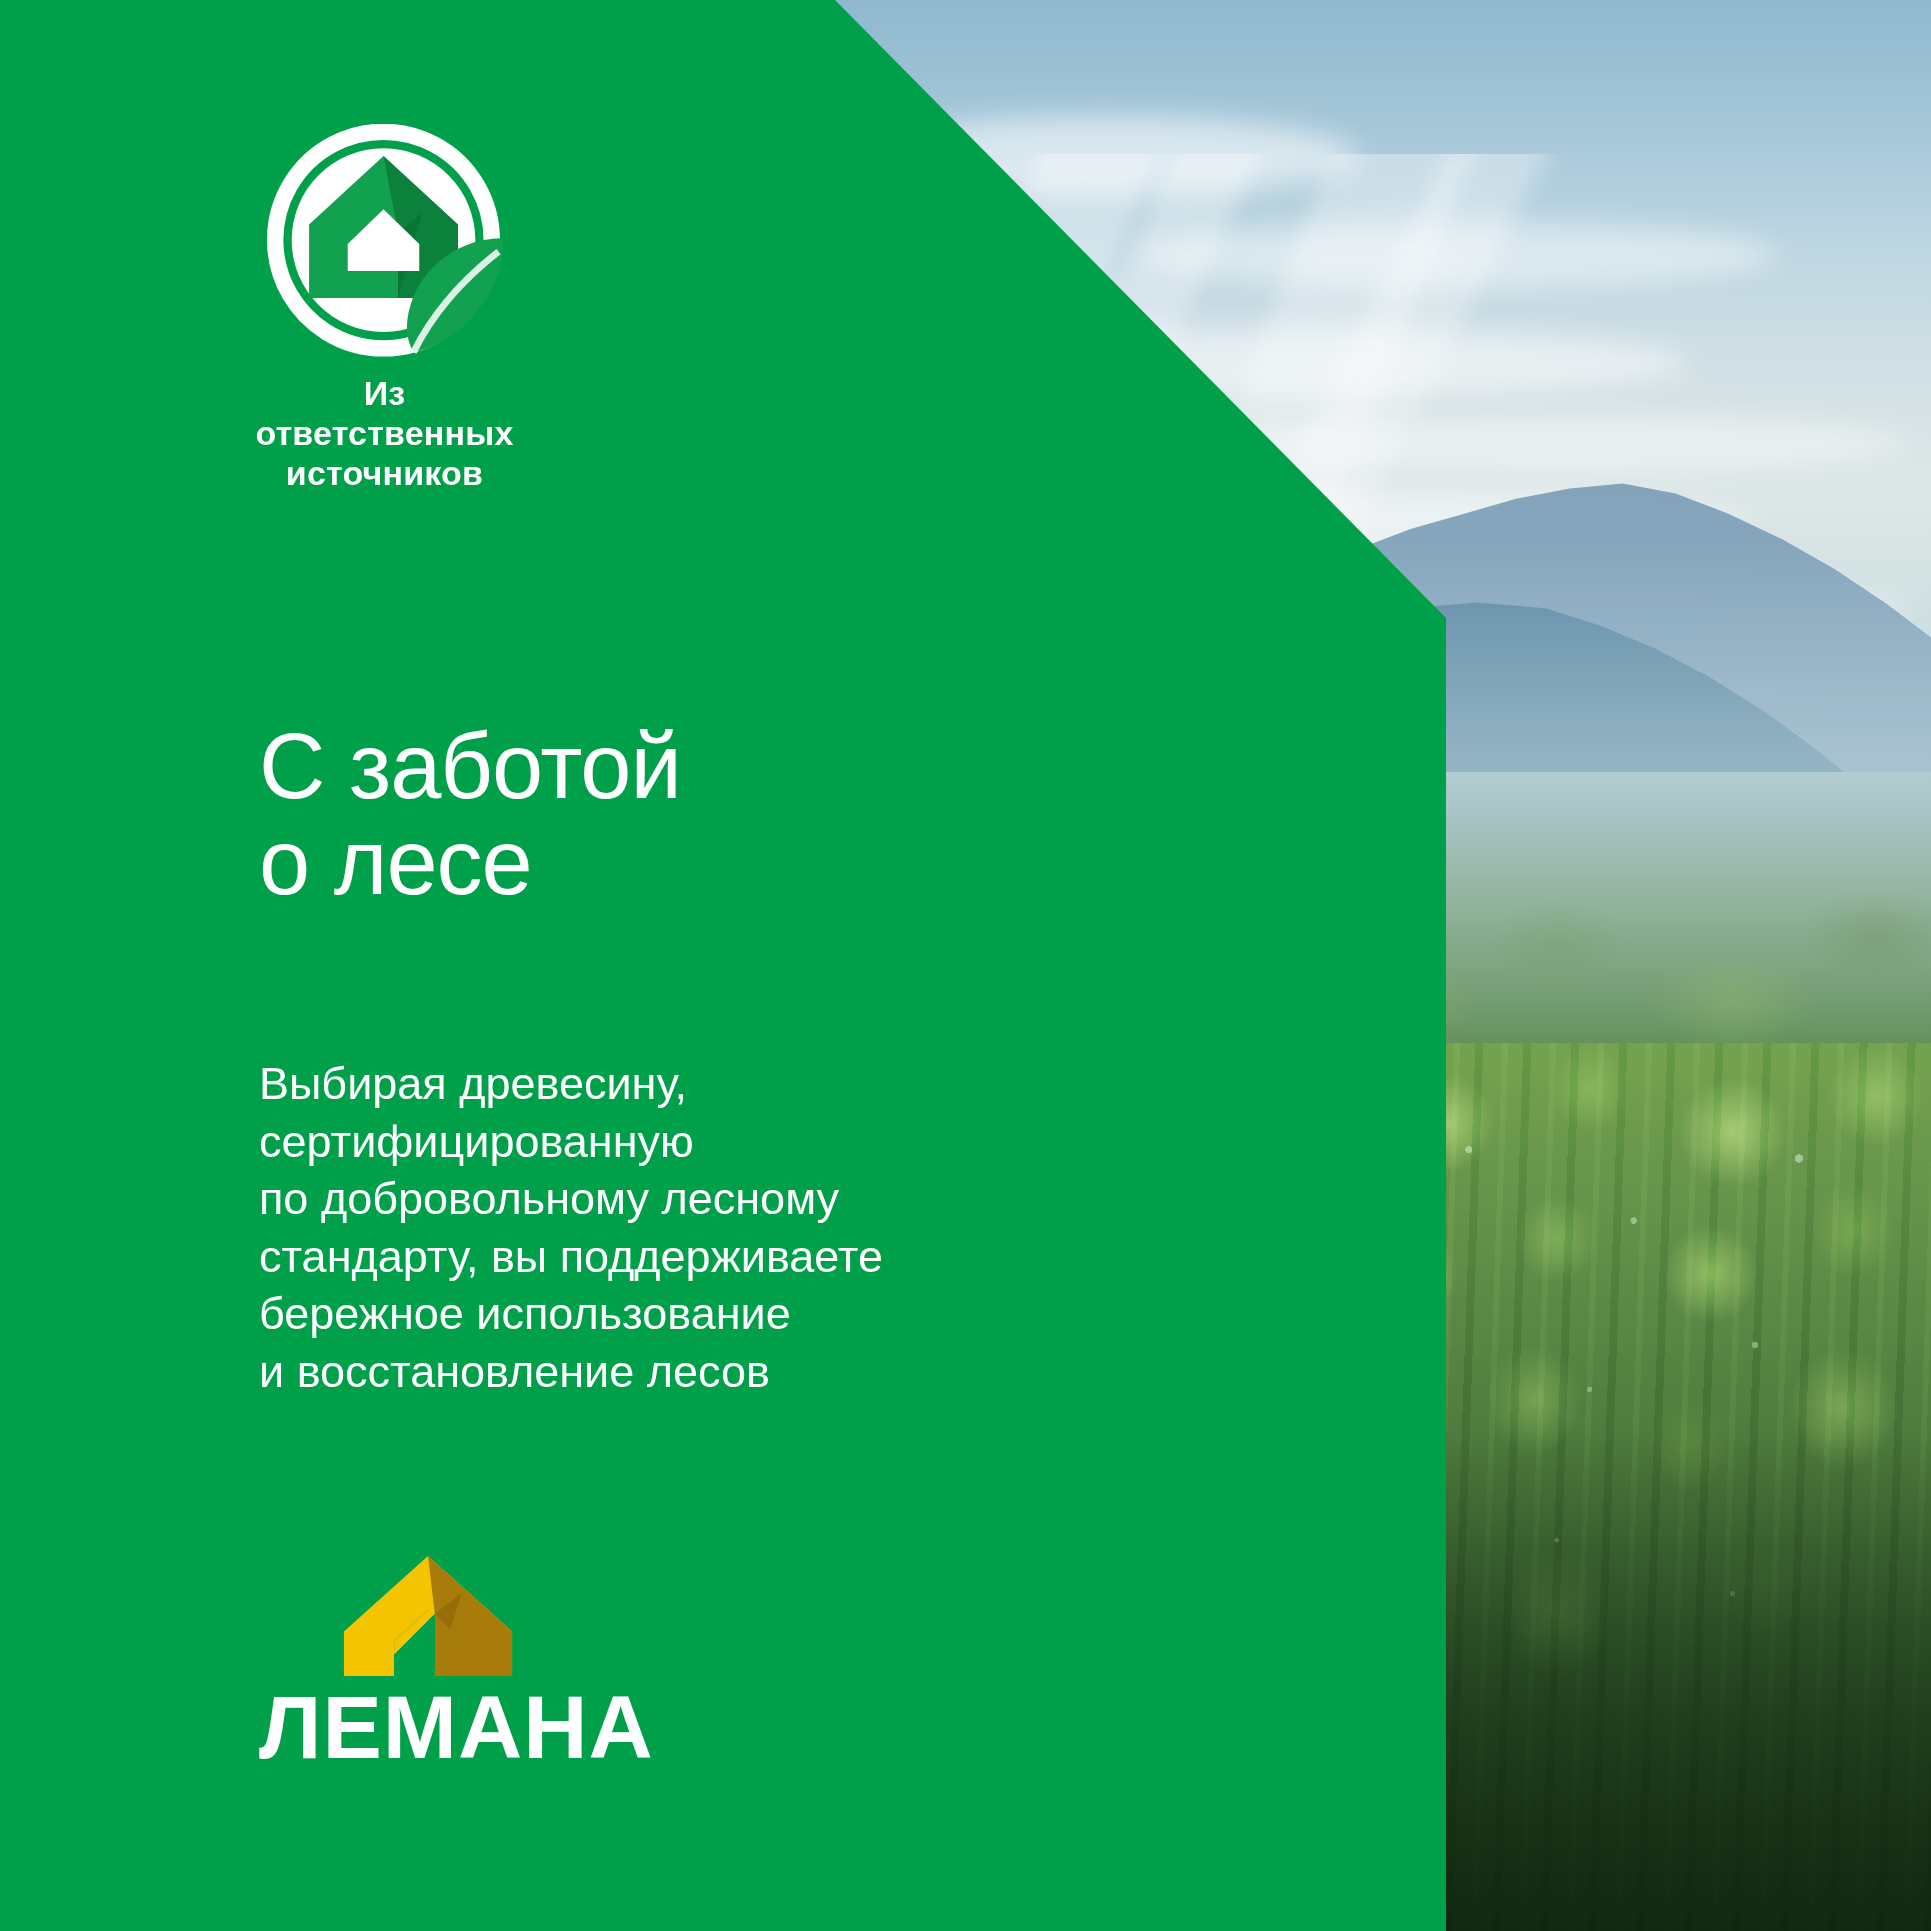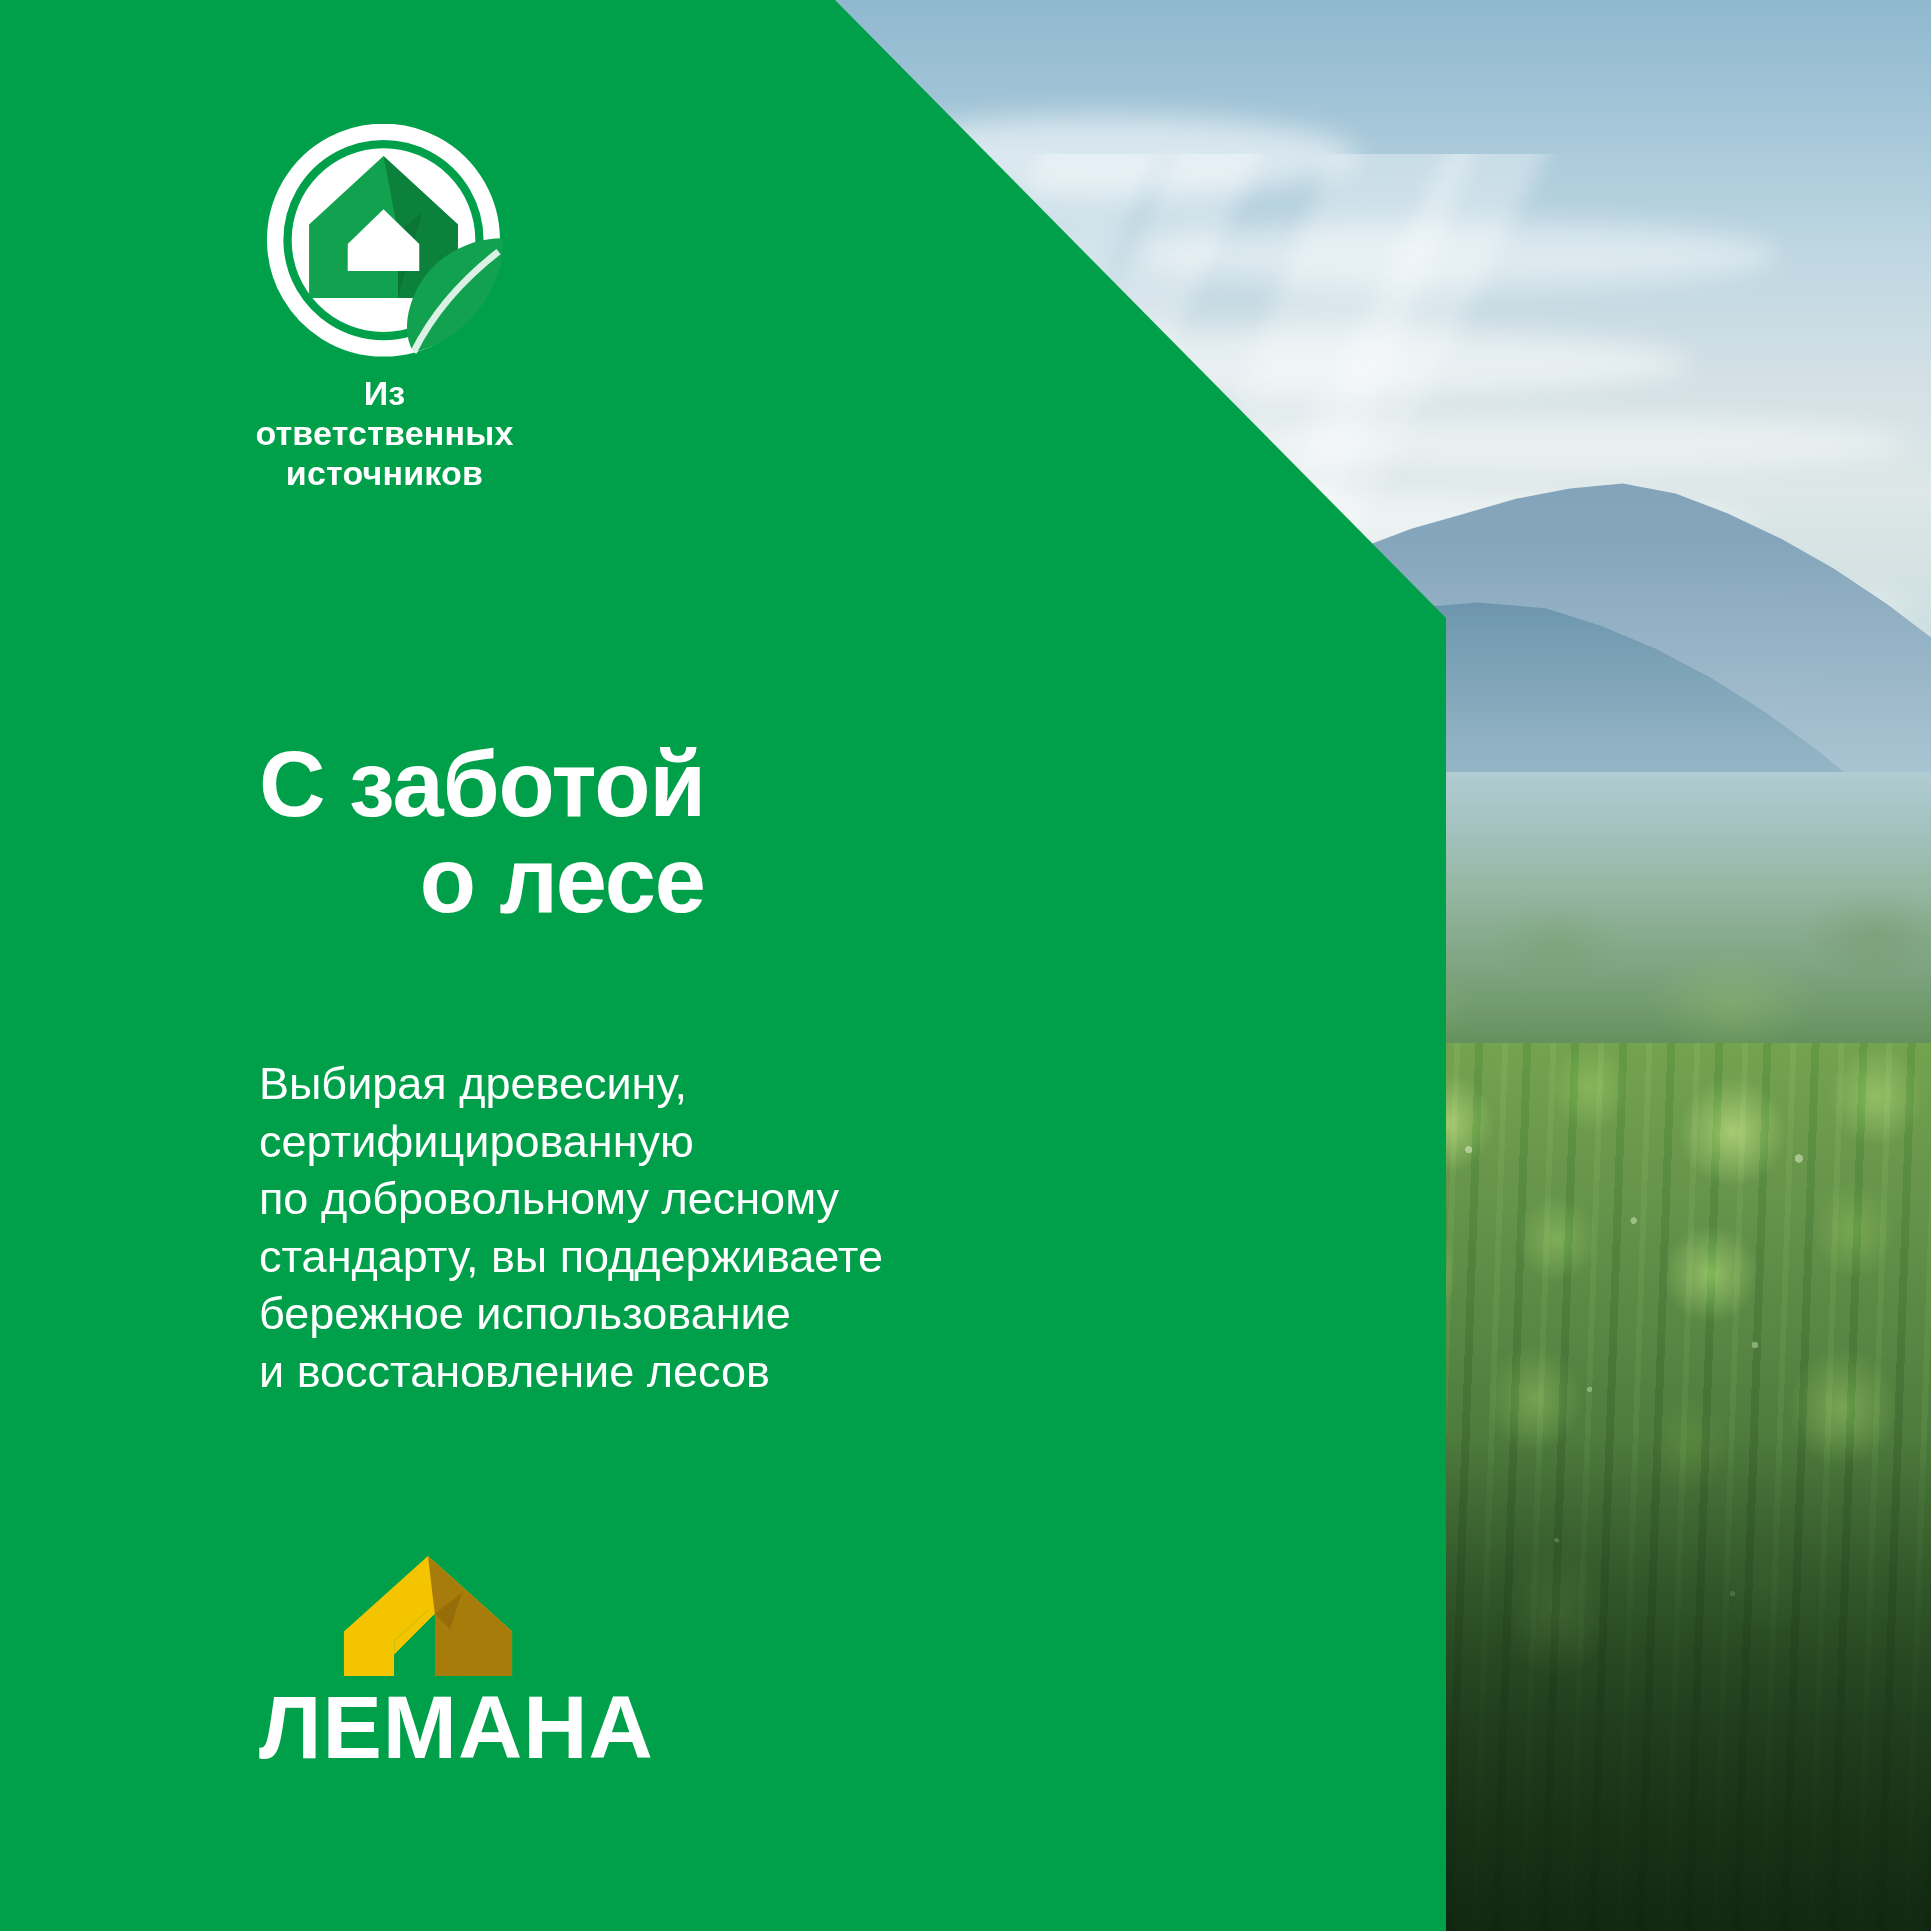--- a/index.html
+++ b/index.html
@@ -182,25 +182,24 @@
   .eco-mark{width:261px;height:237px;display:block;}
   .eco-caption{
     margin-top:11.6px;
     color:#ffffff;font-weight:bold;font-size:34px;line-height:1.18;
     letter-spacing:0.2px;text-align:center;width:290px;
     margin-left:-13.5px;
   }
 
   
   .headline{
-    position:absolute;left:259px;top:674px;
-    color:#ffffff;font-weight:bold;
+    position:absolute;left:259px;top:656px;
+    color:#ffffff;font-weight:normal;
     font-size:92px;line-height:1.05;letter-spacing:-1px;
     white-space:pre-line;
-    text-align:right;
   }
 
   
   .body-copy{
     position:absolute;left:259px;top:1010px;
     color:#ffffff;font-weight:normal;
     font-size:45px;line-height:1.28;letter-spacing:0px;
     white-space:pre-line;
   }
 

